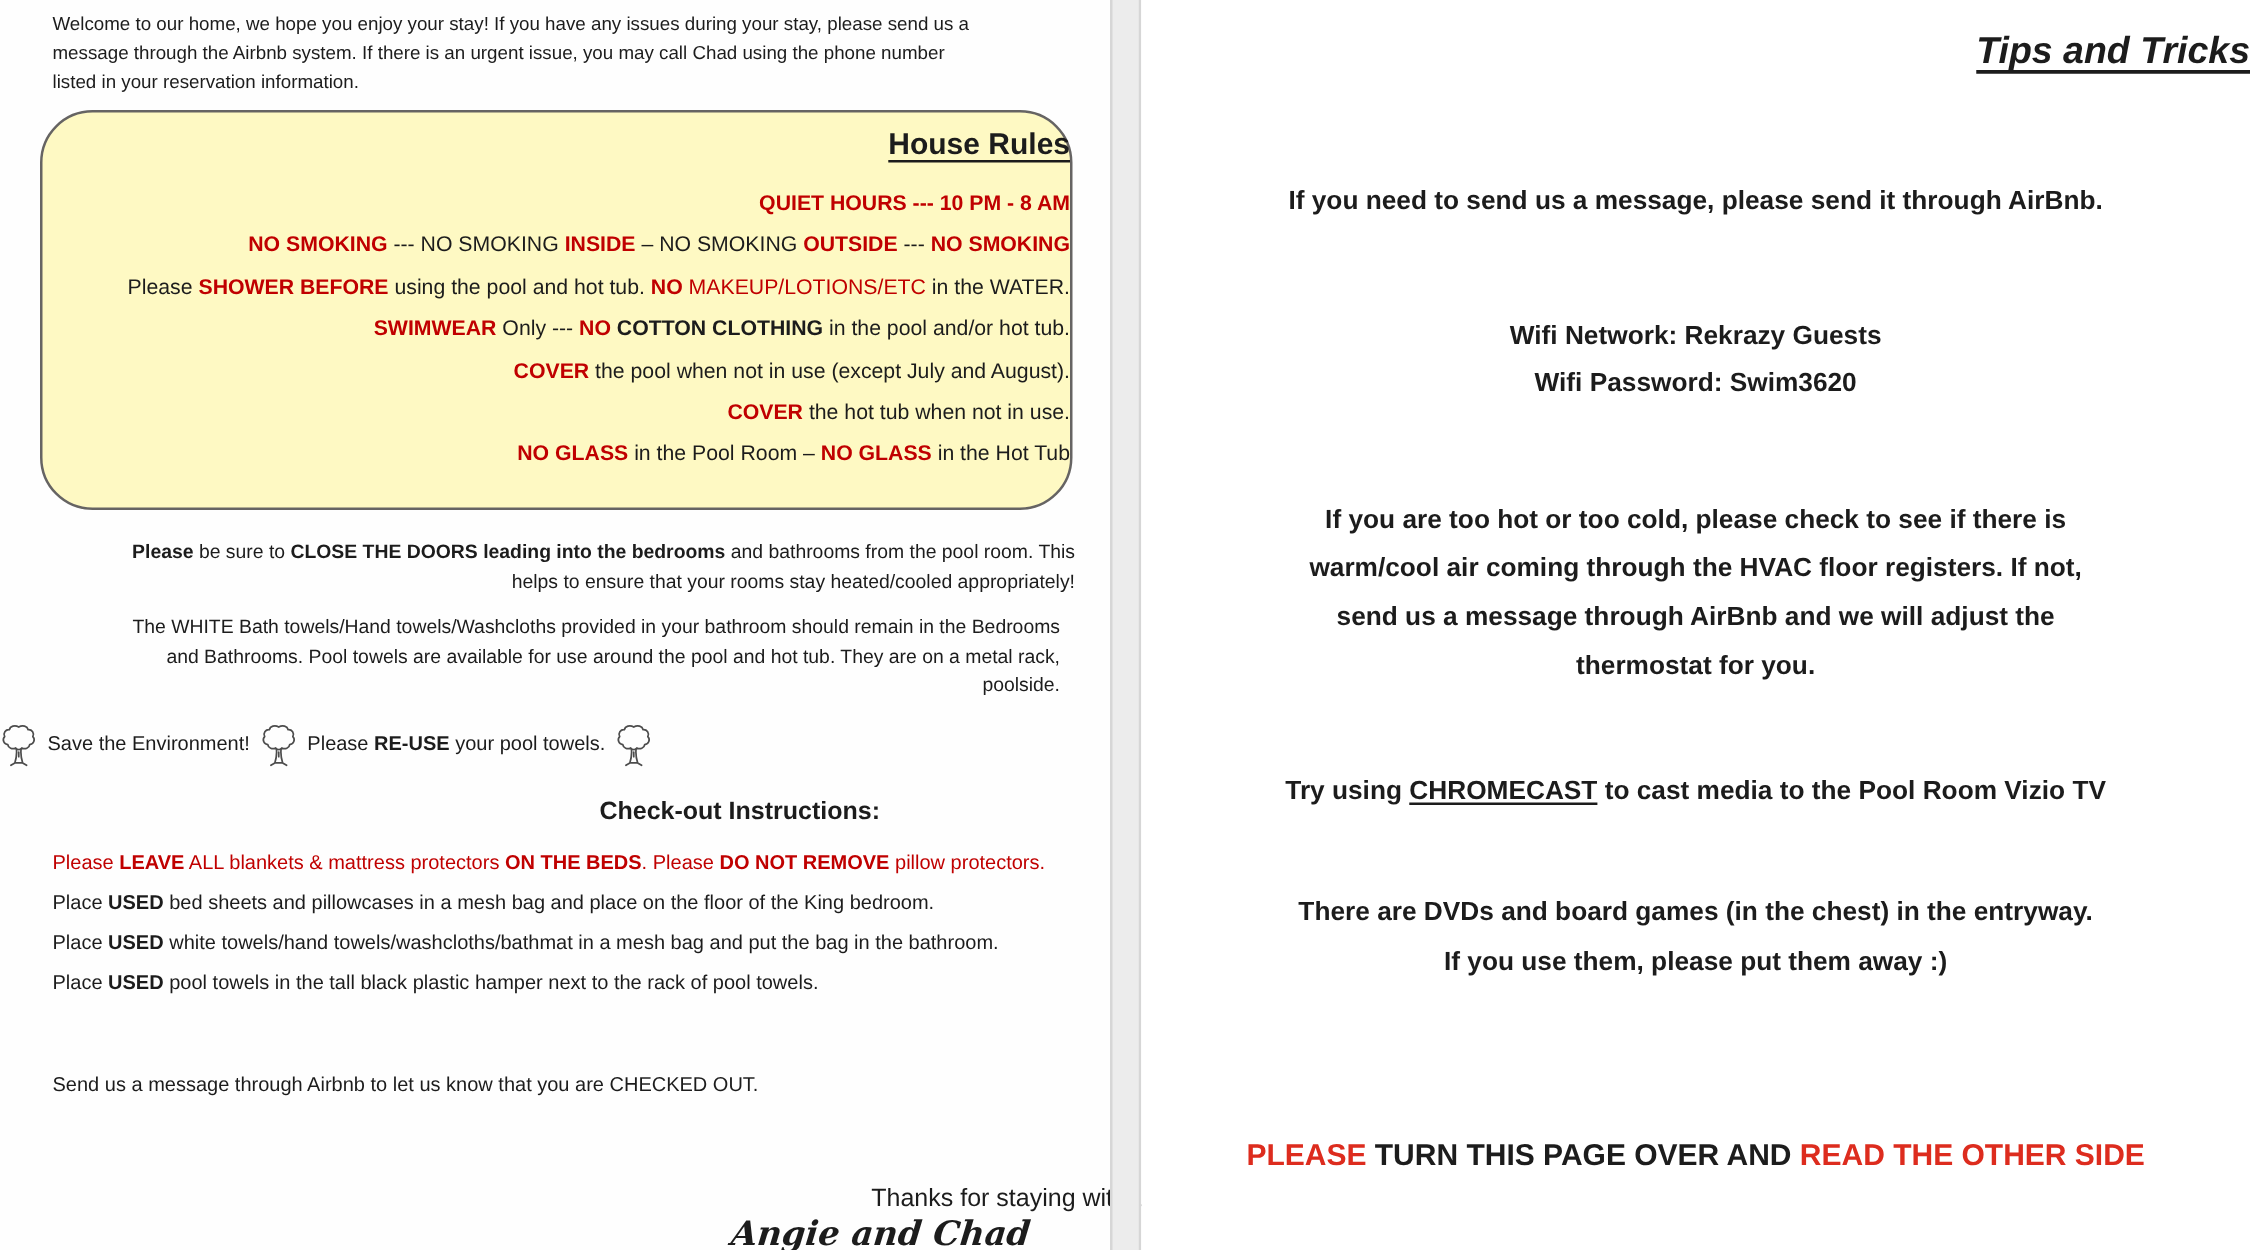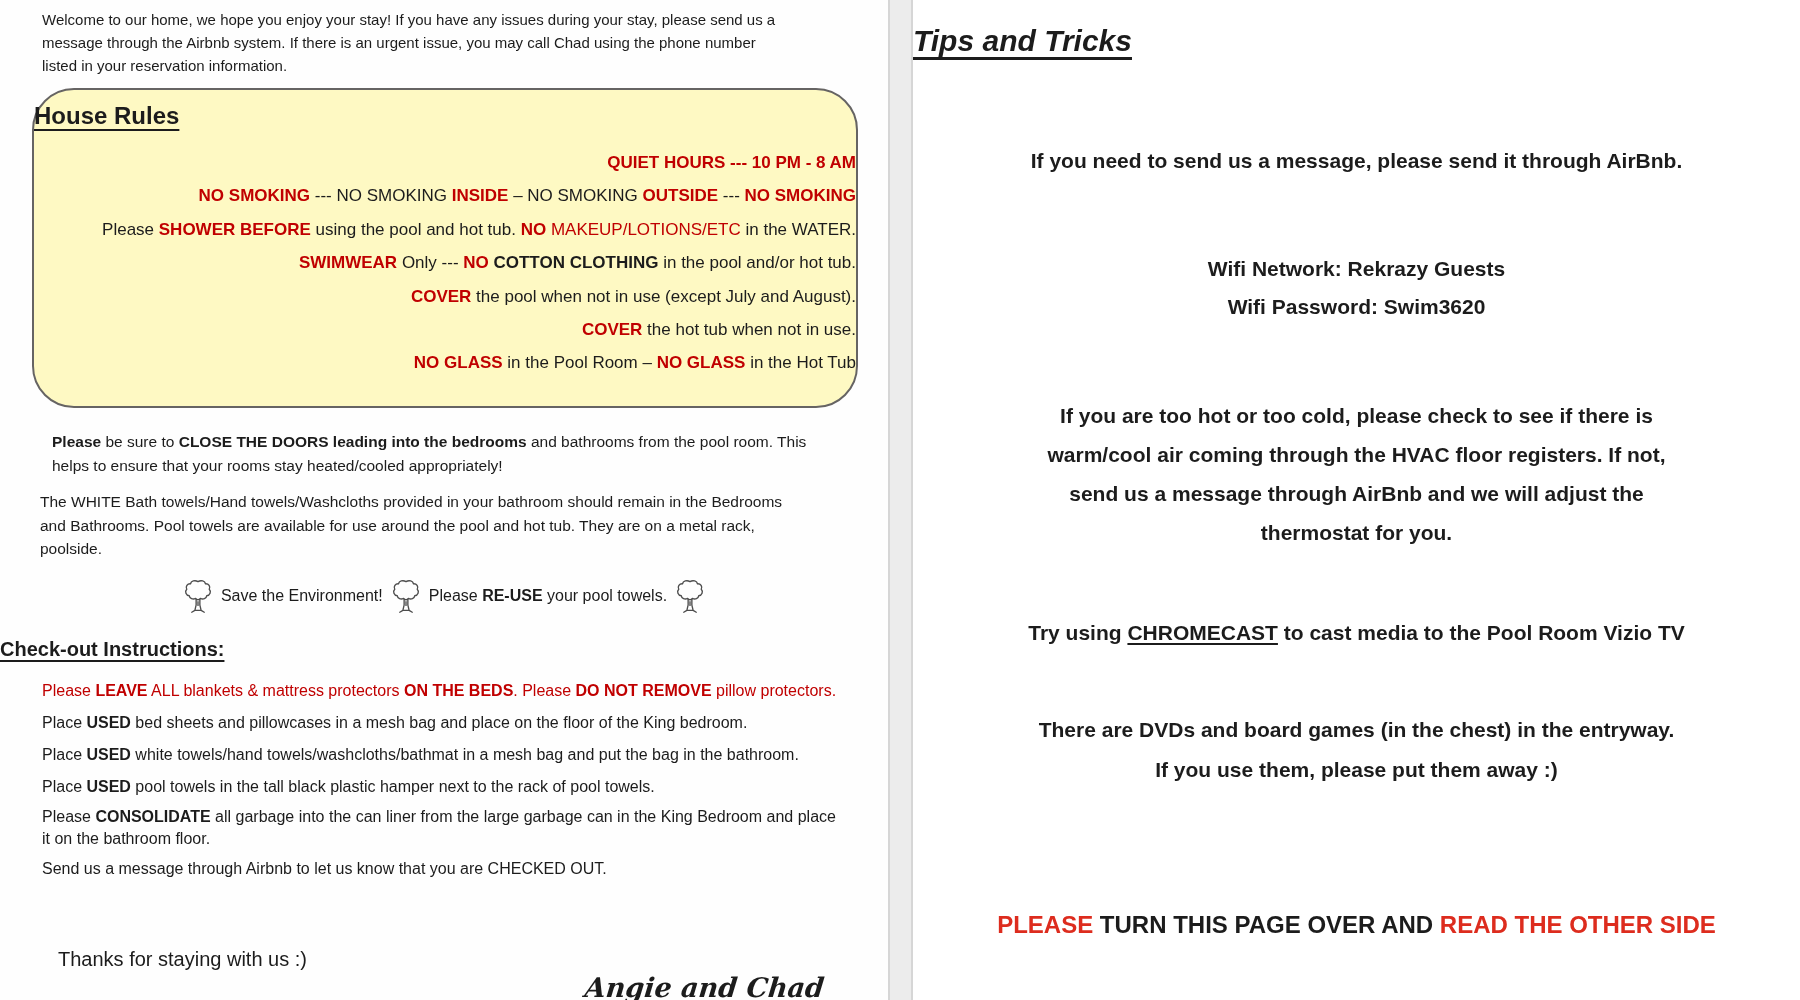--- a/index.html
+++ b/index.html
@@ -5,43 +5,43 @@
   html,body{margin:0;padding:0;background:#ffffff;}
   #canvas{
     position:relative;width:1800px;height:1000px;overflow:hidden;
     background:#ffffff;
     font-family:"Liberation Sans", sans-serif;
     color:#1c1c1c;
     -webkit-font-smoothing:antialiased;
   }
   .abs{position:absolute;}
   .pre{white-space:pre-line;}
-  .ctr{text-align:left;}
+  .ctr{text-align:right;}
   .b{font-weight:bold;}
   .u{text-decoration:underline;text-underline-offset:3px;}
   .r{color:var(--red);}
 
   
   #page-left{--red:#c00000;left:0;top:0;width:888px;height:1000px;background:#fefefe;}
   .intro{left:42px;top:8px;width:810px;font-size:15px;line-height:23px;}
   .rules-box{
     left:32px;top:88px;width:826px;height:320px;box-sizing:border-box;
     background:#fef9c3;border:2px solid #666463;border-radius:42px;
   }
   .rules-title{left:0;top:12px;width:100%;font-size:24px;font-weight:bold;
     text-decoration:underline;text-underline-offset:5px;}
   .rules-list{left:0;top:56px;width:100%;}
   .rule-line{height:33.4px;line-height:33.4px;font-size:17px;text-align:right;}
   .note-doors{left:52px;top:430px;width:808px;font-size:15.5px;line-height:24px;}
   .note-towels{left:40px;top:490px;width:808px;font-size:15.5px;line-height:23.5px;}
   .env-line{left:0;top:576px;width:888px;font-size:16px;line-height:40px;
-    display:flex;align-items:center;justify-content:center;gap:8px;}
+    display:flex;align-items:center;justify-content:flex-start;gap:8px;}
   .tree{width:30px;height:36px;flex:0 0 auto;}
   .co-title{left:0;top:638px;width:704px;font-size:20px;font-weight:bold;
-    text-decoration:underline;text-underline-offset:4px;}
+    text-underline-offset:4px;}
   .co-item{left:42px;width:810px;font-size:16px;line-height:22px;}
   #co-0{top:680px;}
   #co-1{top:712px;}
   #co-2{top:744px;}
   #co-3{top:776px;}
   #co-4{top:806px;}
   #co-5{top:858px;}
   .finally{left:0;top:908px;width:888px;font-size:22px;font-weight:bold;letter-spacing:.5px;}
   .thanks{left:58px;top:948px;width:888px;font-size:20px;}
   .signature{left:585px;top:972px;font-size:27px;font-weight:bold;font-style:italic;
@@ -110,22 +110,20 @@
         <path d="M10.5 16.5 C10.8 19 10.6 22 9.5 25.5 M13.5 16.5 C13.2 19 13.4 22 14.5 25.5 M9.5 25.5 L7 27 M9.5 25.5 L14.5 25.5 M14.5 25.5 L17 27 M12 18.5 L12 21.5"></path>
       </svg>
     </div>
 
     <div class="abs co-title ctr">Check-out Instructions:</div>
 
     <div id="co-0" class="abs co-item pre"><span class="r">Please </span><span class="b r">LEAVE</span><span class="r"> ALL blankets &amp; mattress protectors </span><span class="b r">ON THE BEDS</span><span class="r">. Please </span><span class="b r">DO NOT REMOVE</span><span class="r"> pillow protectors.</span></div>
     <div id="co-1" class="abs co-item pre"><span>Place </span><span class="b">USED</span><span> bed sheets and pillowcases in a mesh bag and place on the floor of the King bedroom.</span></div>
     <div id="co-2" class="abs co-item pre"><span>Place </span><span class="b">USED</span><span> white towels/hand towels/washcloths/bathmat in a mesh bag and put the bag in the bathroom.</span></div>
     <div id="co-3" class="abs co-item pre"><span>Place </span><span class="b">USED</span><span> pool towels in the tall black plastic hamper next to the rack of pool towels.</span></div>
-    <div id="co-4" class="abs co-item pre"><span>Please </span><span class="b">CONSOLIDATE</span><span> all garbage into the can liner from the large garbage can in the King Bedroom and place
-it on the bathroom floor.</span></div>
     <div id="co-5" class="abs co-item pre"><span>Send us a message through Airbnb to let us know that you are CHECKED OUT.</span></div>
 
     <div class="abs thanks ctr">Thanks for staying with us :)</div>
     <div class="abs signature">Angie and Chad</div>
   </div>
 
   <div id="divider" class="abs"></div>
 
   <div id="page-right" class="abs">
 

